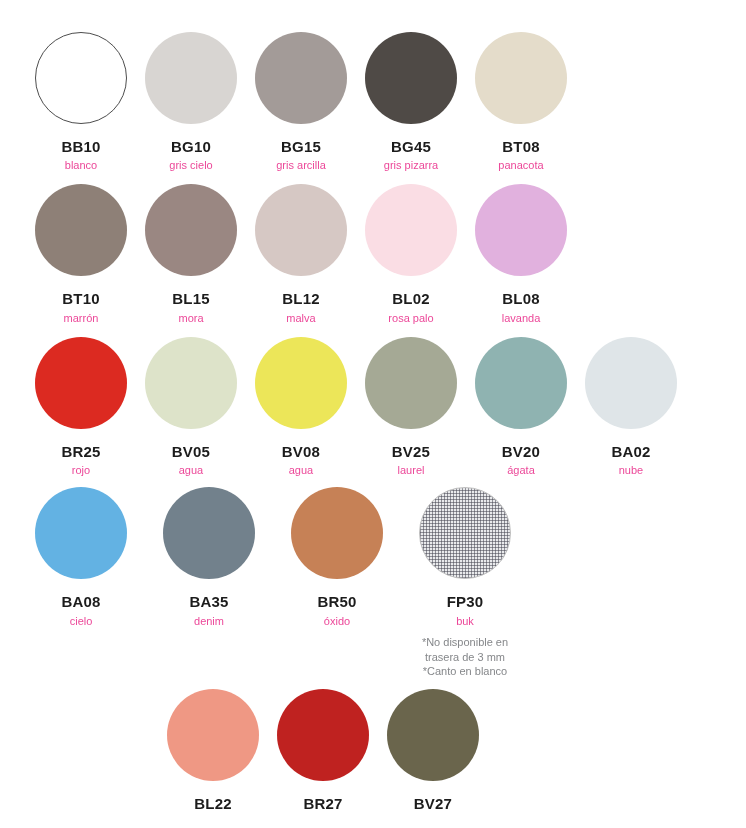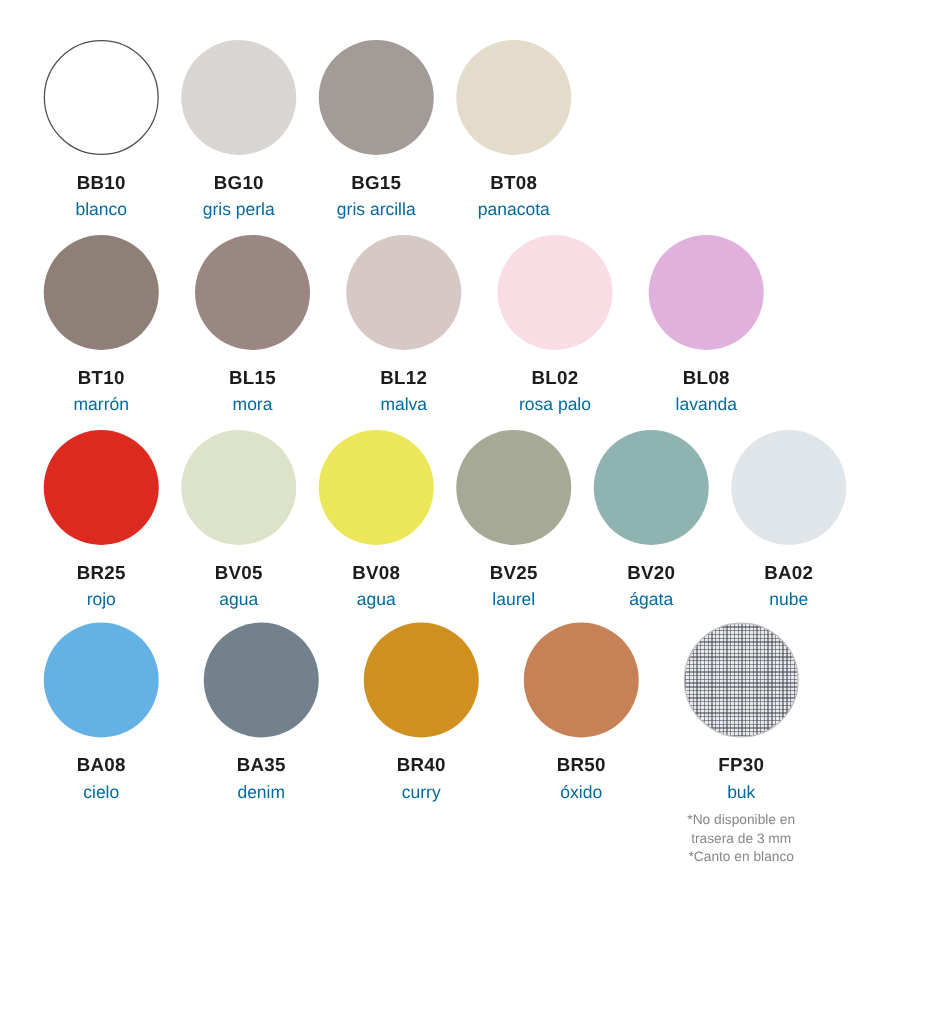--- a/index.html
+++ b/index.html
@@ -25,21 +25,21 @@
   }
 
   .swatch-row {
     display: flex;
     flex-direction: row;
     justify-content: flex-start;
     align-items: flex-start;
     margin: 0;
   }
   .swatch-row.row-0 { margin-top: 4px; }
-  .swatch-row.row-1 { margin-top: 12px; justify-content: space-between; }
+  .swatch-row.row-1 { margin-top: 12px; }
   .swatch-row.row-2 { margin-top: 12px; }
   .swatch-row.row-3 { margin-top: 10px; gap: 18px; }
   .swatch-row.row-4 {
     margin-top: 10px;
     justify-content: center;
   }
 
   .swatch-cell {
     width: 110px;
     flex: 0 0 110px;
@@ -74,23 +74,23 @@
   .swatch-code {
     margin-top: 14px;
     font-size: 15px;
     font-weight: bold;
     color: #1c1c1c;
     letter-spacing: 0.2px;
     line-height: 1.15;
   }
   .swatch-name {
     margin-top: 4px;
-    font-size: 14px;
+    font-size: 11px;
     font-weight: normal;
-    color: #0369a1;
+    color: #ec4899;
     line-height: 1.2;
   }
   .swatch-note {
     margin-top: 7px;
     font-size: 11px;
     color: #85878a;
     line-height: 1.35;
     max-width: 104px;
   }
   .swatch-note div { white-space: nowrap; }
@@ -101,28 +101,33 @@
 <div id="palette-sheet">
     <div class="swatch-row row-0">
       <div class="swatch-cell">
         <div class="swatch-disc outlined" style="background-color: rgb(255, 255, 255);"></div>
         <div class="swatch-code">BB10</div>
         <div class="swatch-name">blanco</div>
       </div>
       <div class="swatch-cell">
         <div class="swatch-disc" style="background-color: rgb(216, 213, 210);"></div>
         <div class="swatch-code">BG10</div>
-        <div class="swatch-name">gris perla</div>
+        <div class="swatch-name">gris cielo</div>
       </div>
       <div class="swatch-cell">
         <div class="swatch-disc" style="background-color: rgb(163, 155, 152);"></div>
         <div class="swatch-code">BG15</div>
         <div class="swatch-name">gris arcilla</div>
       </div>
       <div class="swatch-cell">
+        <div class="swatch-disc" style="background-color: rgb(79, 74, 70);"></div>
+        <div class="swatch-code">BG45</div>
+        <div class="swatch-name">gris pizarra</div>
+      </div>
+      <div class="swatch-cell">
         <div class="swatch-disc" style="background-color: rgb(228, 220, 202);"></div>
         <div class="swatch-code">BT08</div>
         <div class="swatch-name">panacota</div>
       </div>
     </div>
     <div class="swatch-row row-1">
       <div class="swatch-cell">
         <div class="swatch-disc" style="background-color: rgb(142, 128, 119);"></div>
         <div class="swatch-code">BT10</div>
         <div class="swatch-name">marrón</div>
@@ -183,35 +188,44 @@
     <div class="swatch-row row-3">
       <div class="swatch-cell">
         <div class="swatch-disc" style="background-color: rgb(99, 178, 227);"></div>
         <div class="swatch-code">BA08</div>
         <div class="swatch-name">cielo</div>
       </div>
       <div class="swatch-cell">
         <div class="swatch-disc" style="background-color: rgb(114, 129, 140);"></div>
         <div class="swatch-code">BA35</div>
         <div class="swatch-name">denim</div>
-      </div>
-      <div class="swatch-cell">
-        <div class="swatch-disc" style="background-color: rgb(207, 144, 32);"></div>
-        <div class="swatch-code">BR40</div>
-        <div class="swatch-name">curry</div>
       </div>
       <div class="swatch-cell">
         <div class="swatch-disc" style="background-color: rgb(198, 129, 86);"></div>
         <div class="swatch-code">BR50</div>
         <div class="swatch-name">óxido</div>
       </div>
       <div class="swatch-cell">
         <div class="swatch-disc textured"></div>
         <div class="swatch-code">FP30</div>
         <div class="swatch-name">buk</div>
         <div class="swatch-note">
           <div>*No disponible en</div>
           <div>trasera de 3 mm</div>
           <div>*Canto en blanco</div>
         </div>
       </div>
     </div>
+    <div class="swatch-row row-4">
+      <div class="swatch-cell">
+        <div class="swatch-disc" style="background-color: rgb(239, 152, 132);"></div>
+        <div class="swatch-code">BL22</div>
+      </div>
+      <div class="swatch-cell">
+        <div class="swatch-disc" style="background-color: rgb(191, 34, 32);"></div>
+        <div class="swatch-code">BR27</div>
+      </div>
+      <div class="swatch-cell">
+        <div class="swatch-disc" style="background-color: rgb(106, 101, 76);"></div>
+        <div class="swatch-code">BV27</div>
+      </div>
+    </div>
   </div>
 
 </body></html>

